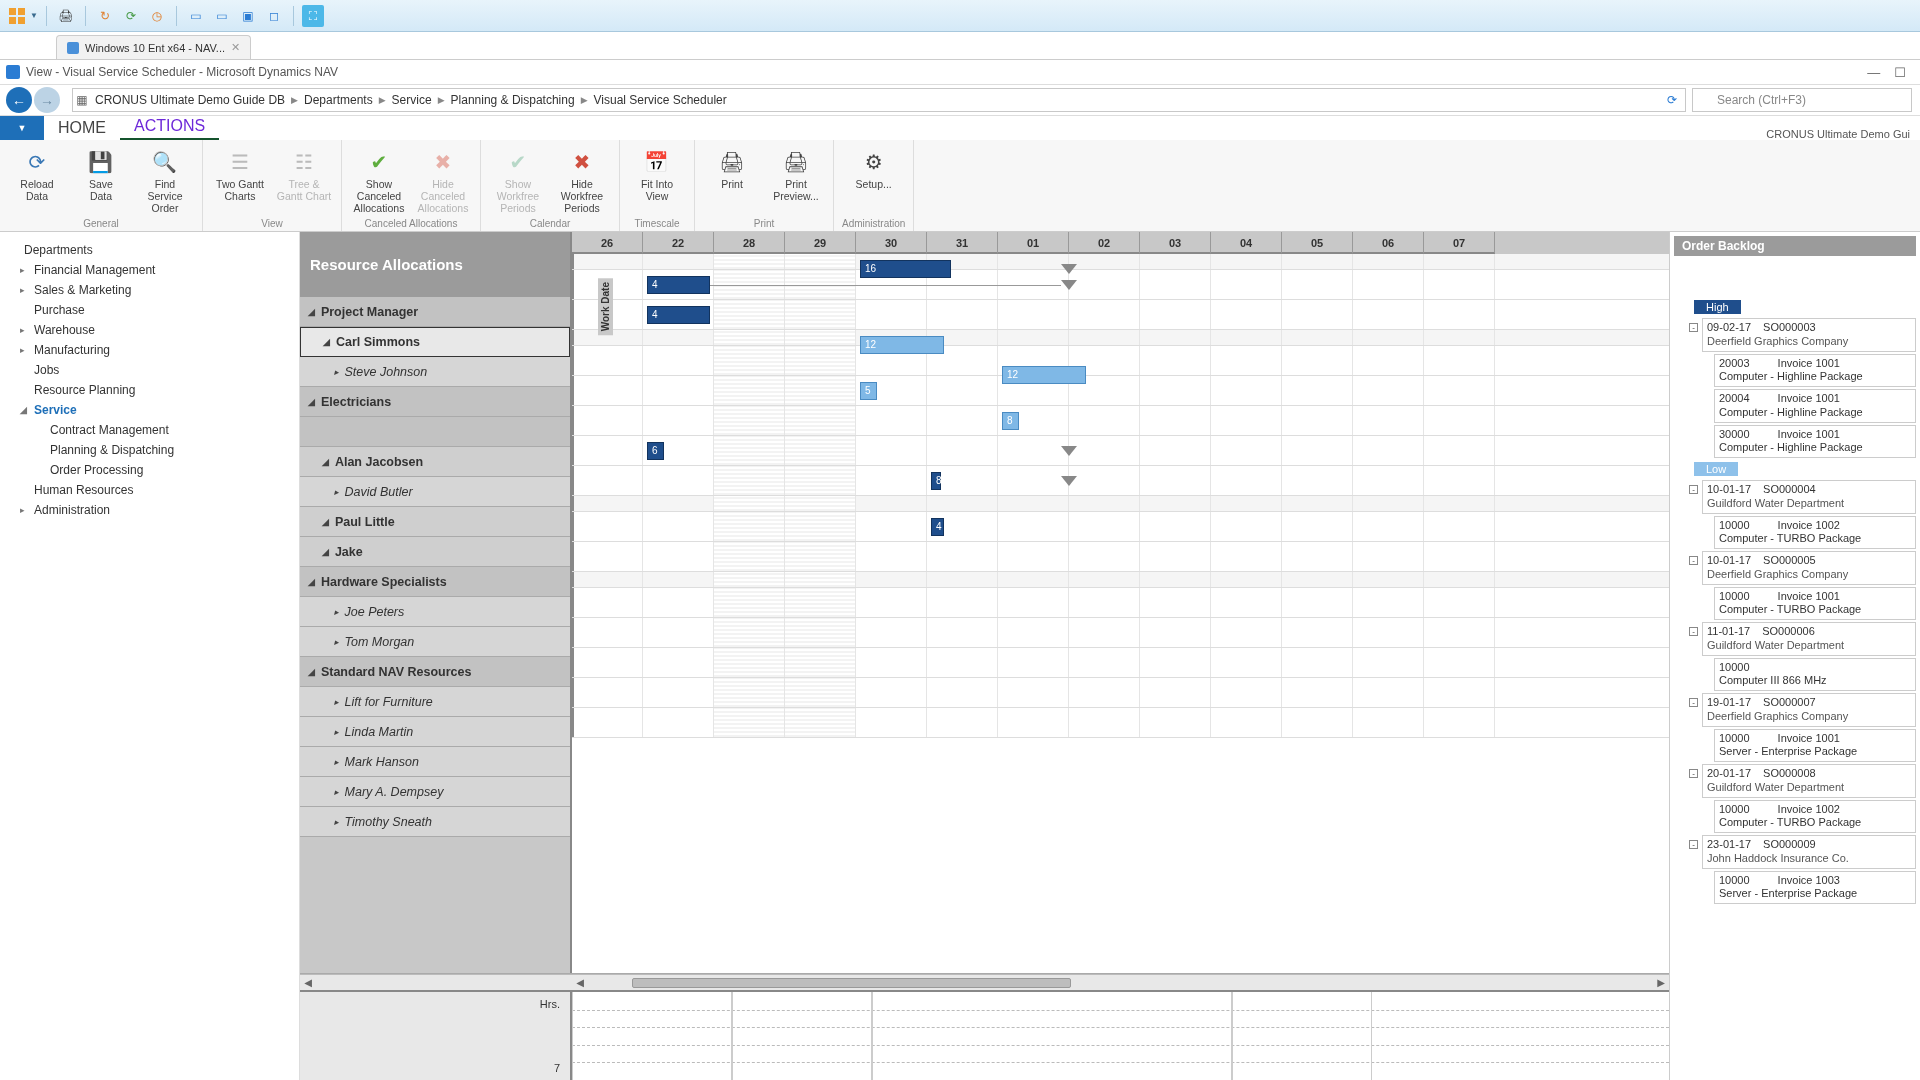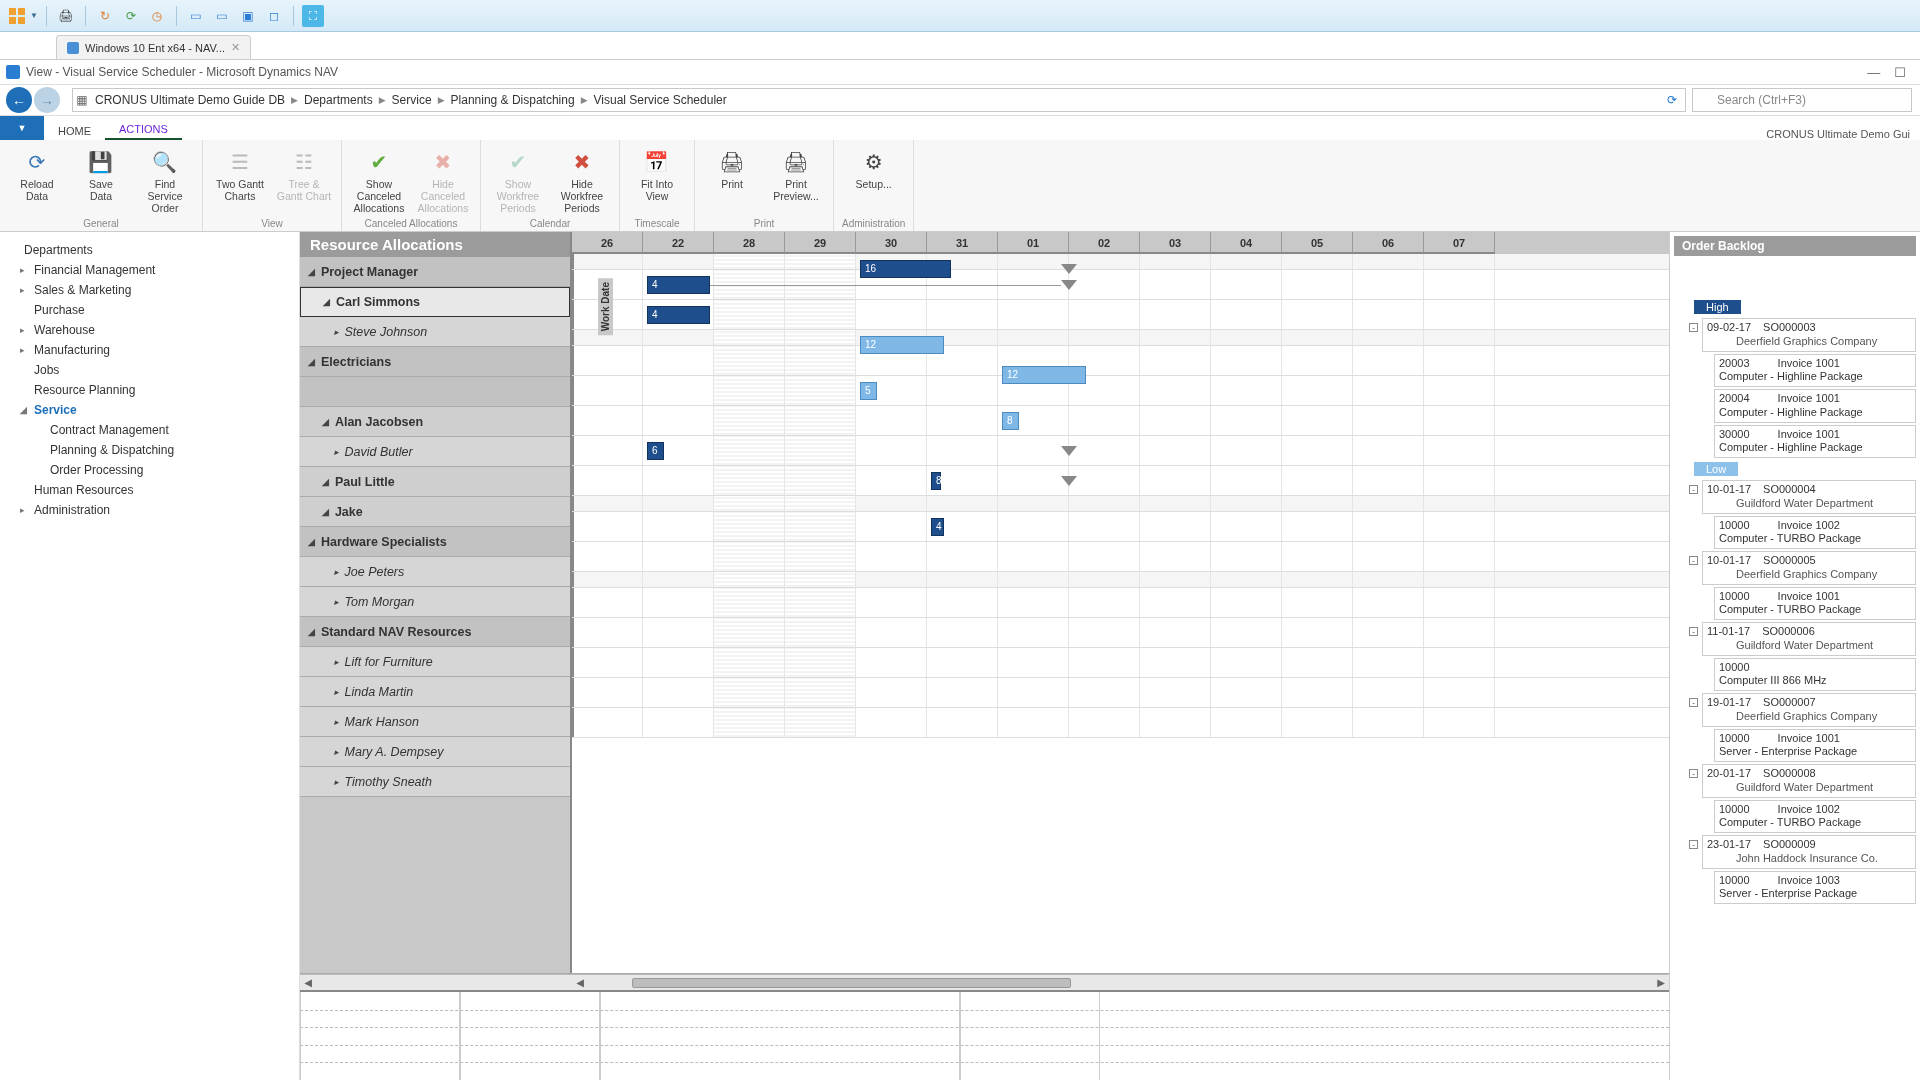--- a/index.html
+++ b/index.html
@@ -30,21 +30,21 @@
 .crumb-field { flex: 1; height: 24px; border: 1px solid #c8c8c8; margin: 0 6px; display: flex; align-items: center; font-size: 12px; background: #fff; }
 .crumb-field .fico { width: 18px; text-align: center; color: #666; }
 .crumb-field .seg { padding: 0 4px; }
 .crumb-field .ar { color: #888; font-size: 9px; padding: 0 2px; }
 .crumb-field .refresh { margin-left: auto; padding: 0 8px; color: #2b7cd3; }
 .search-box { width: 220px; height: 24px; border: 1px solid #c8c8c8; margin-right: 8px; display: flex; align-items: center; padding: 0 24px; color: #888; }
 
 
 .ribbon-tabs { height: 24px; display: flex; align-items: flex-end; background: #fff; }
 .app-btn { width: 44px; height: 24px; background: #1e6fb8; color: #fff; display: flex; align-items: center; justify-content: center; font-size: 9px; }
-.ribbon-tab { padding: 4px 14px 3px; font-size: 11px; color: #444; text-align: center; }
+.ribbon-tab { padding: 4px 14px 3px; font-size: 16px; color: #444; text-align: center; }
 .ribbon-tab.active { color: #6d28d9; border-bottom: 2px solid #14532d; }
 .rt-right { margin-left: auto; padding-right: 10px; color: #555; font-size: 11px; }
 
 
 .ribbon { height: 92px; background: #f7f7f7; border-bottom: 1px solid #ccc; display: flex; }
 .rgroup { border-right: 1px solid #ddd; padding: 4px 8px 2px; display: flex; flex-direction: column; align-items: center; }
 .rgroup .btns { display: flex; gap: 6px; flex: 1; }
 .rgroup .glabel { font-size: 10px; color: #888; text-align: center; padding-top: 2px; }
 .rbtn { display: flex; flex-direction: column; align-items: center; justify-content: flex-start; width: 58px; padding-top: 4px; gap: 2px; font-size: 10.5px; color: #444; text-align: center; line-height: 1.15; cursor: pointer; }
 .rbtn.dis { color: #b5b5b5; }
@@ -62,21 +62,21 @@
 .nav-tree .node { padding: 3px 4px; display: flex; align-items: center; gap: 4px; }
 .nav-tree .exp { width: 10px; font-size: 9px; color: #777; }
 .nav-tree .lvl1 { padding-left: 14px; }
 .nav-tree .lvl2 { padding-left: 30px; }
 .nav-tree .node.sel { color: #1e6fb8; font-weight: 600; }
 
 
 .gantt-wrap { flex: 1; display: flex; flex-direction: column; border-right: 1px solid #ccc; }
 .gantt-top { flex: 1; display: flex; border-bottom: 1px solid #aaa; position: relative; }
 .res-col { width: 272px; background: #c8c8c8; border-right: 2px solid #888; display: flex; flex-direction: column; }
-.res-title { background: #9b9b9b; color: #fff; font-weight: bold; font-size: 15px; padding: 4px 10px; }
+.res-title { background: #9b9b9b; color: #fff; font-weight: bold; font-size: 15px; padding: 24px 10px; }
 .res-row { border-bottom: 1px solid #aaa; padding: 5px 8px; font-size: 12.5px; display: flex; align-items: center; gap: 6px; min-height: 30px; }
 .res-row .tri { font-size: 9px; color: #444; }
 .res-row.grp { font-weight: bold; background: #c2c2c2; }
 .res-row.sub { font-weight: bold; padding-left: 22px; background: #cfcfcf; }
 .res-row.sub.sel { background: #e8e8e8; border: 1px solid #333; }
 .res-row.leaf { font-style: italic; padding-left: 34px; background: #d6d6d6; }
 
 .timeline { flex: 1; position: relative; overflow: hidden; background: #fff; }
 .tl-head { display: flex; flex-direction: column; background: #c8c8c8; }
 .tl-week-row { display: flex; height: 22px; }
@@ -107,21 +107,21 @@
 .gb-chart .dash { position: absolute; left: 0; right: 0; border-top: 1px dashed #bbb; }
 
 
 .backlog { width: 250px; padding: 4px; overflow: auto; font-size: 11px; }
 .backlog .bl-title { background: #9b9b9b; color: #fff; padding: 3px 8px; font-weight: bold; font-size: 12px; }
 .backlog .pri { color: #fff; padding: 1px 12px; font-size: 11px; display: inline-block; margin: 2px 0 2px 20px; }
 .backlog .pri.high { background: #1f4e8c; margin-top: 44px; }
 .backlog .pri.low { background: #8ec1ea; }
 .backlog .ord { border: 1px solid #ccc; margin: 2px 0 2px 28px; padding: 2px 4px; line-height: 1.25; }
 .backlog .ord .l1 { display: flex; gap: 12px; }
-.backlog .ord .l2 { color: #555; margin-left: 29px; }
+.backlog .ord .l2 { color: #555; }
 .backlog .item { border: 1px solid #ccc; margin: 2px 0 2px 40px; padding: 2px 4px; line-height: 1.25; }
 .backlog .item .l1 { display: flex; gap: 28px; }
 .backlog .tree-exp { position: relative; }
 .backlog .box { position: absolute; left: -14px; top: 4px; width: 9px; height: 9px; border: 1px solid #888; font-size: 8px; line-height: 7px; text-align: center; background: #fff; }
 
 svg { display: block; }
 </style>
 </head>
 <body>
 
@@ -739,20 +739,24 @@
         <div style="flex:1"></div>
         <span class="arr">▶</span>
     </div>
     <div class="hscroll" style="margin-left:272px;width:calc(100% - 272px);margin-top:-16px">
       <span class="arr">◀</span>
         <div class="thumb" style="width:40%;margin-left:4%"></div>
         <div style="flex:1"></div>
         <span class="arr">▶</span>
     </div>
     <div class="gantt-bottom">
+      <div class="gb-left">
+        <span>Hrs.</span>
+        <span style="margin-top:auto">7</span>
+      </div>
       <div class="gb-chart">
         <div class="dash" style="top:20%"></div>
         <div class="dash" style="top:40%"></div>
         <div class="dash" style="top:60%"></div>
         <div class="dash" style="top:80%"></div>
         <div style="position:absolute;border-left:1px solid #ccc;border-right:1px solid #ccc;top:0;bottom:0;left:0;width:160px"></div>
         <div style="position:absolute;border-left:1px solid #ccc;border-right:1px solid #ccc;top:0;bottom:0;left:160px;width:140px"></div>
         <div style="position:absolute;border-left:1px solid #ccc;border-right:1px solid #ccc;top:0;bottom:0;left:300px;width:360px"></div>
         <div style="position:absolute;border-left:1px solid #ccc;border-right:1px solid #ccc;top:0;bottom:0;left:660px;width:140px"></div>
       </div>

